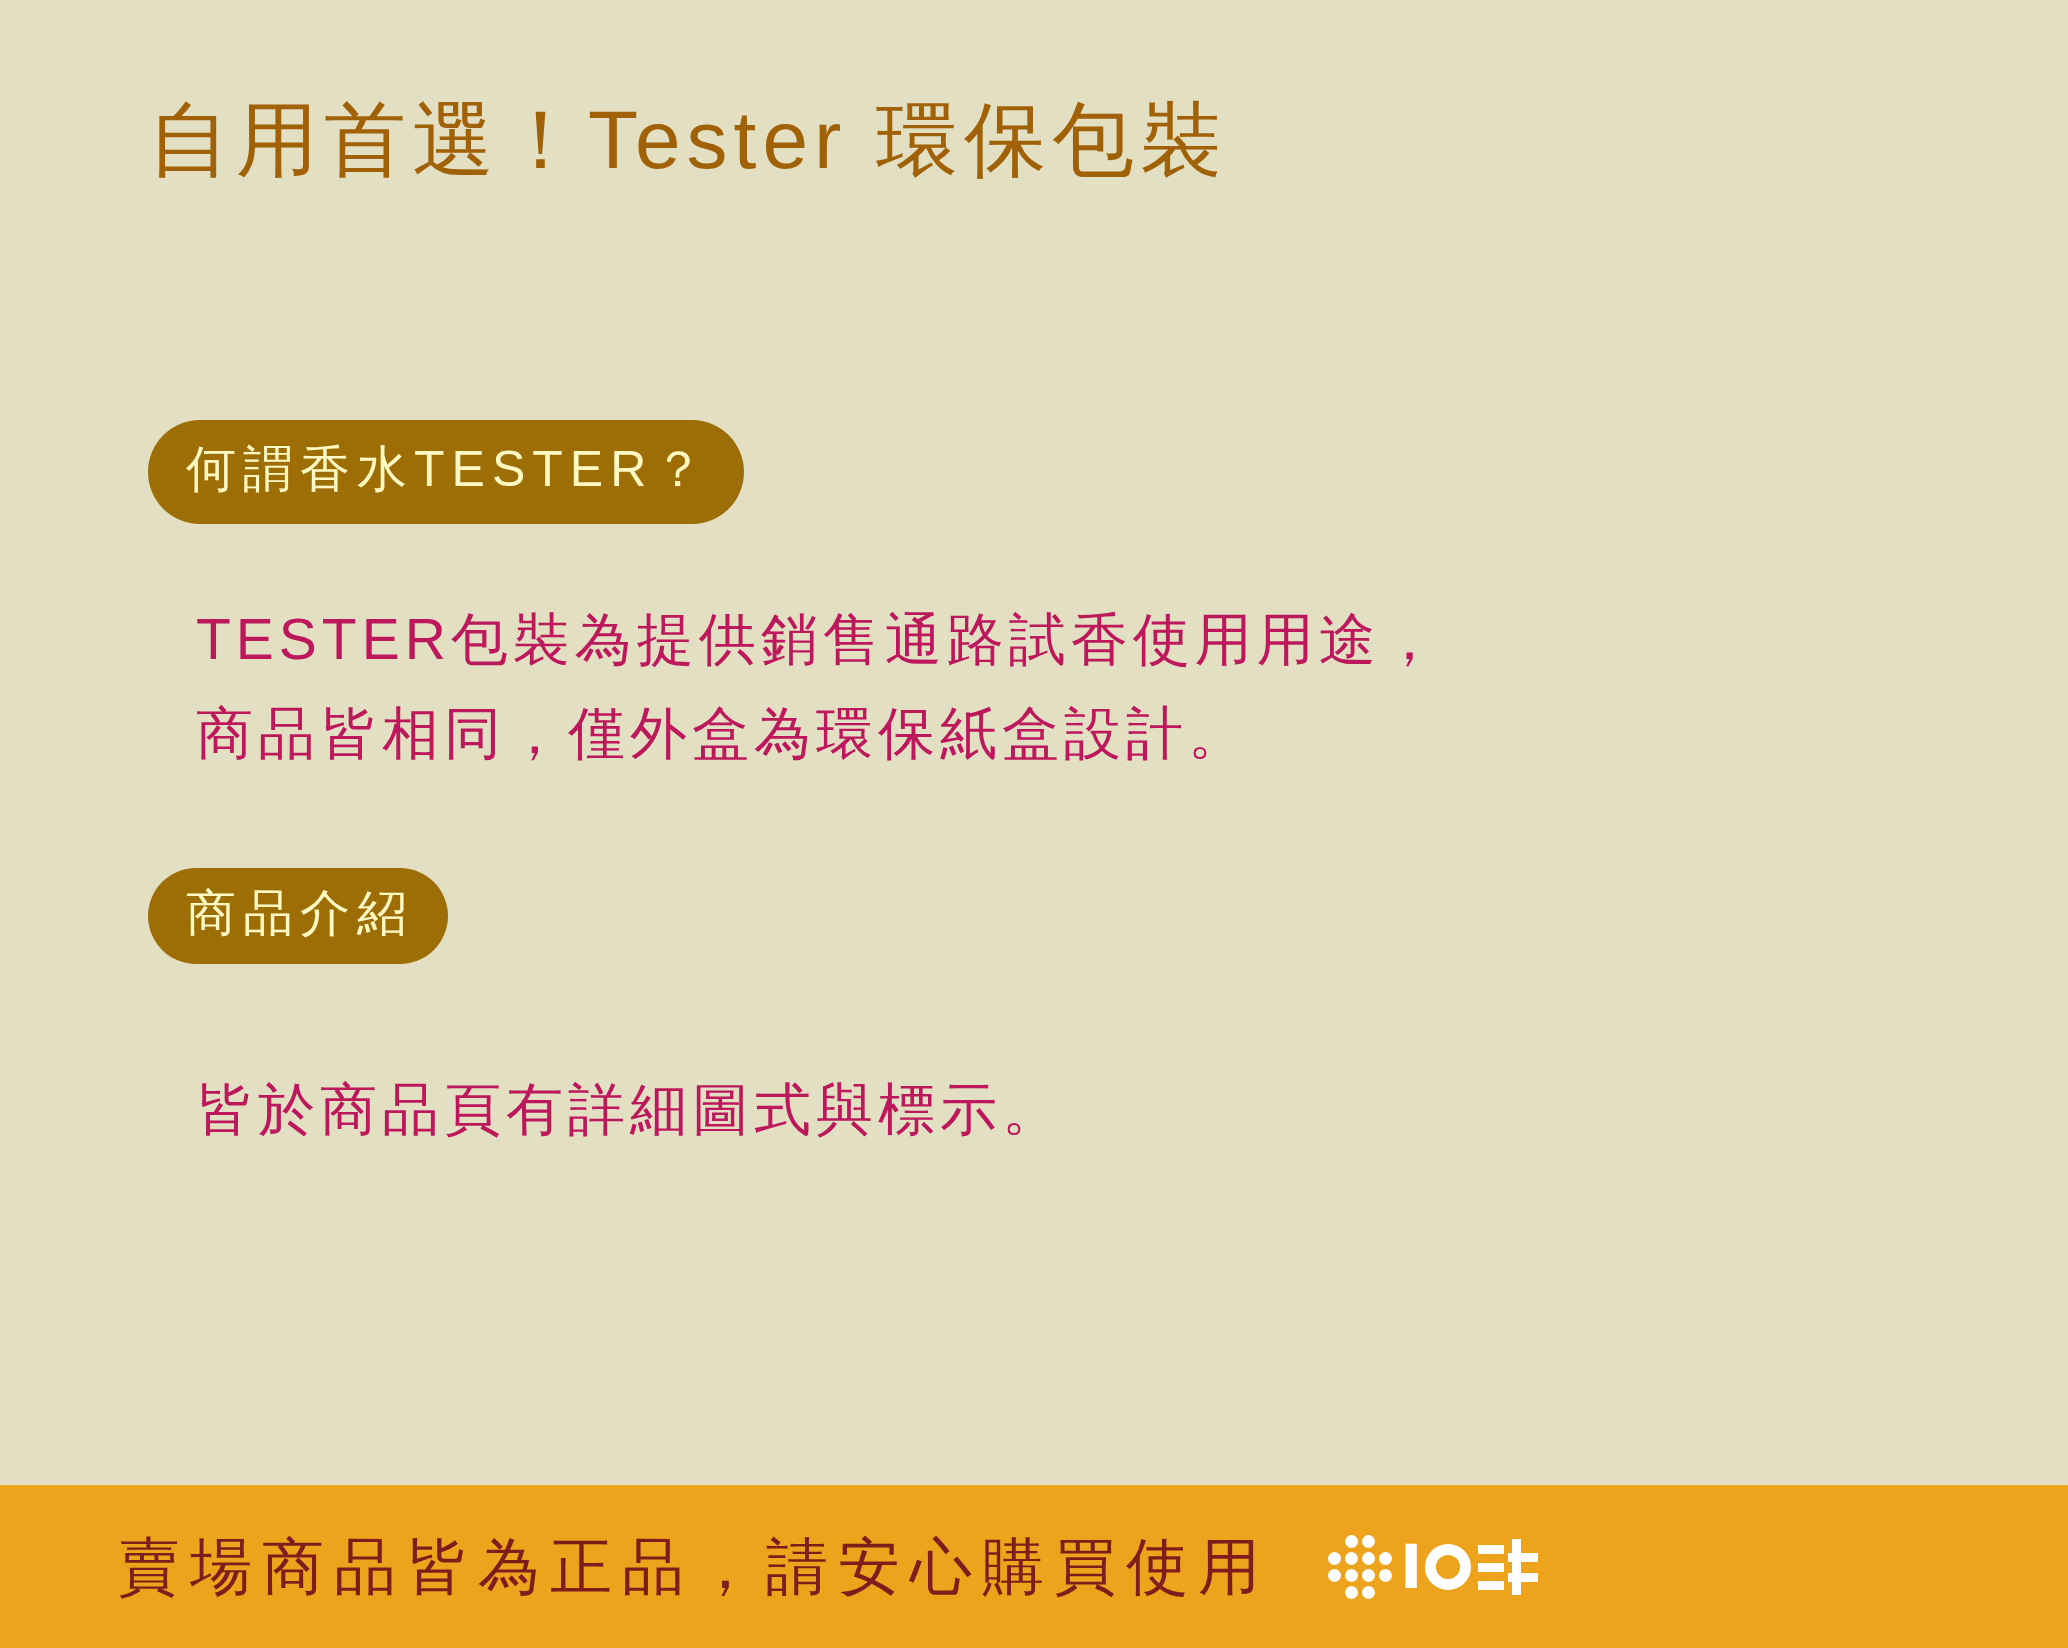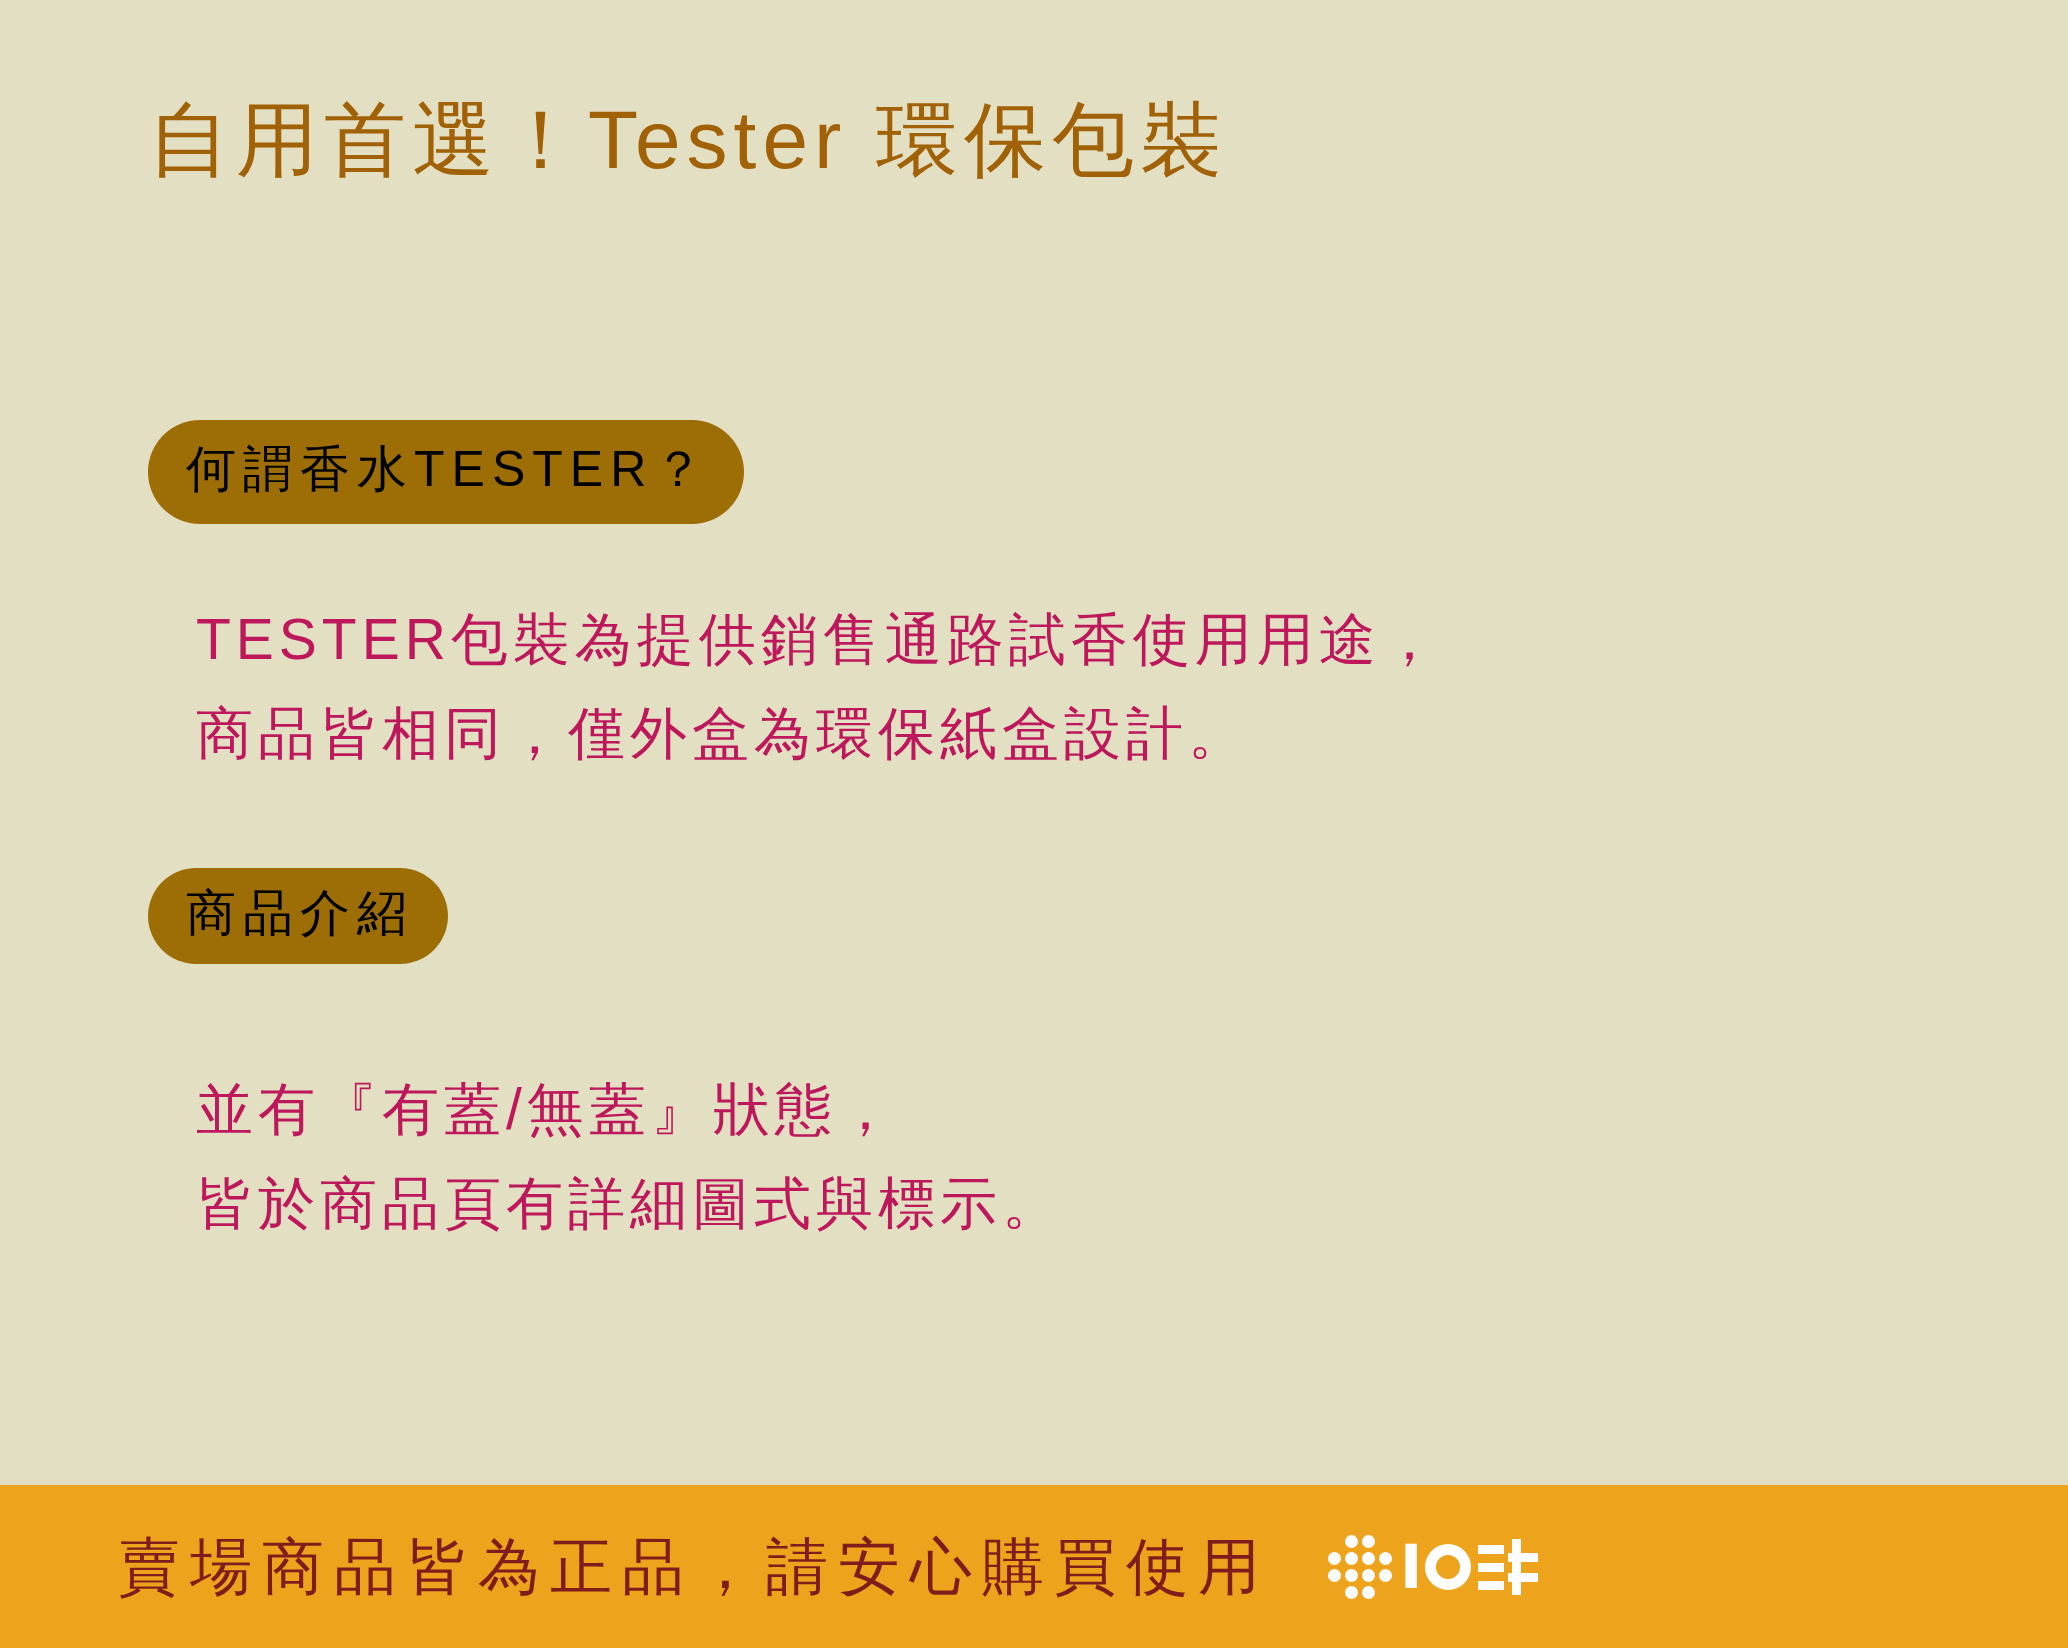--- a/index.html
+++ b/index.html
@@ -45,21 +45,21 @@
     font-weight: 400;
     white-space: nowrap;
   }
 
   
   .pill {
     position: absolute;
     display: inline-flex;
     align-items: center;
     background: #9d6e05;
-    color: #000000;
+    color: #fef9c3;
     border-radius: 62px;
     font-size: 50px;
     letter-spacing: 7px;
     font-weight: 400;
     white-space: nowrap;
     box-sizing: border-box;
   }
   .pill-1 {
     left: 148px;
     top: 420px;
@@ -174,21 +174,20 @@
   <div class="pill pill-1">何謂香水TESTER？</div>
 
   <div class="body-block body-1">
     <span class="body-line">TESTER包裝為提供銷售通路試香使用用途，</span>
     <span class="body-line">商品皆相同，僅外盒為環保紙盒設計。</span>
   </div>
 
   <div class="pill pill-2">商品介紹</div>
 
   <div class="body-block body-2">
-    <span class="body-line">並有『有蓋/無蓋』狀態，</span>
     <span class="body-line">皆於商品頁有詳細圖式與標示。</span>
   </div>
 
   <div class="banner">
     <div class="banner-text">賣場商品皆為正品，請安心購買使用</div>
 
     <div class="banner-logo">
       <div class="logo-dots">
         <i class="dim"></i>
           <i></i>

